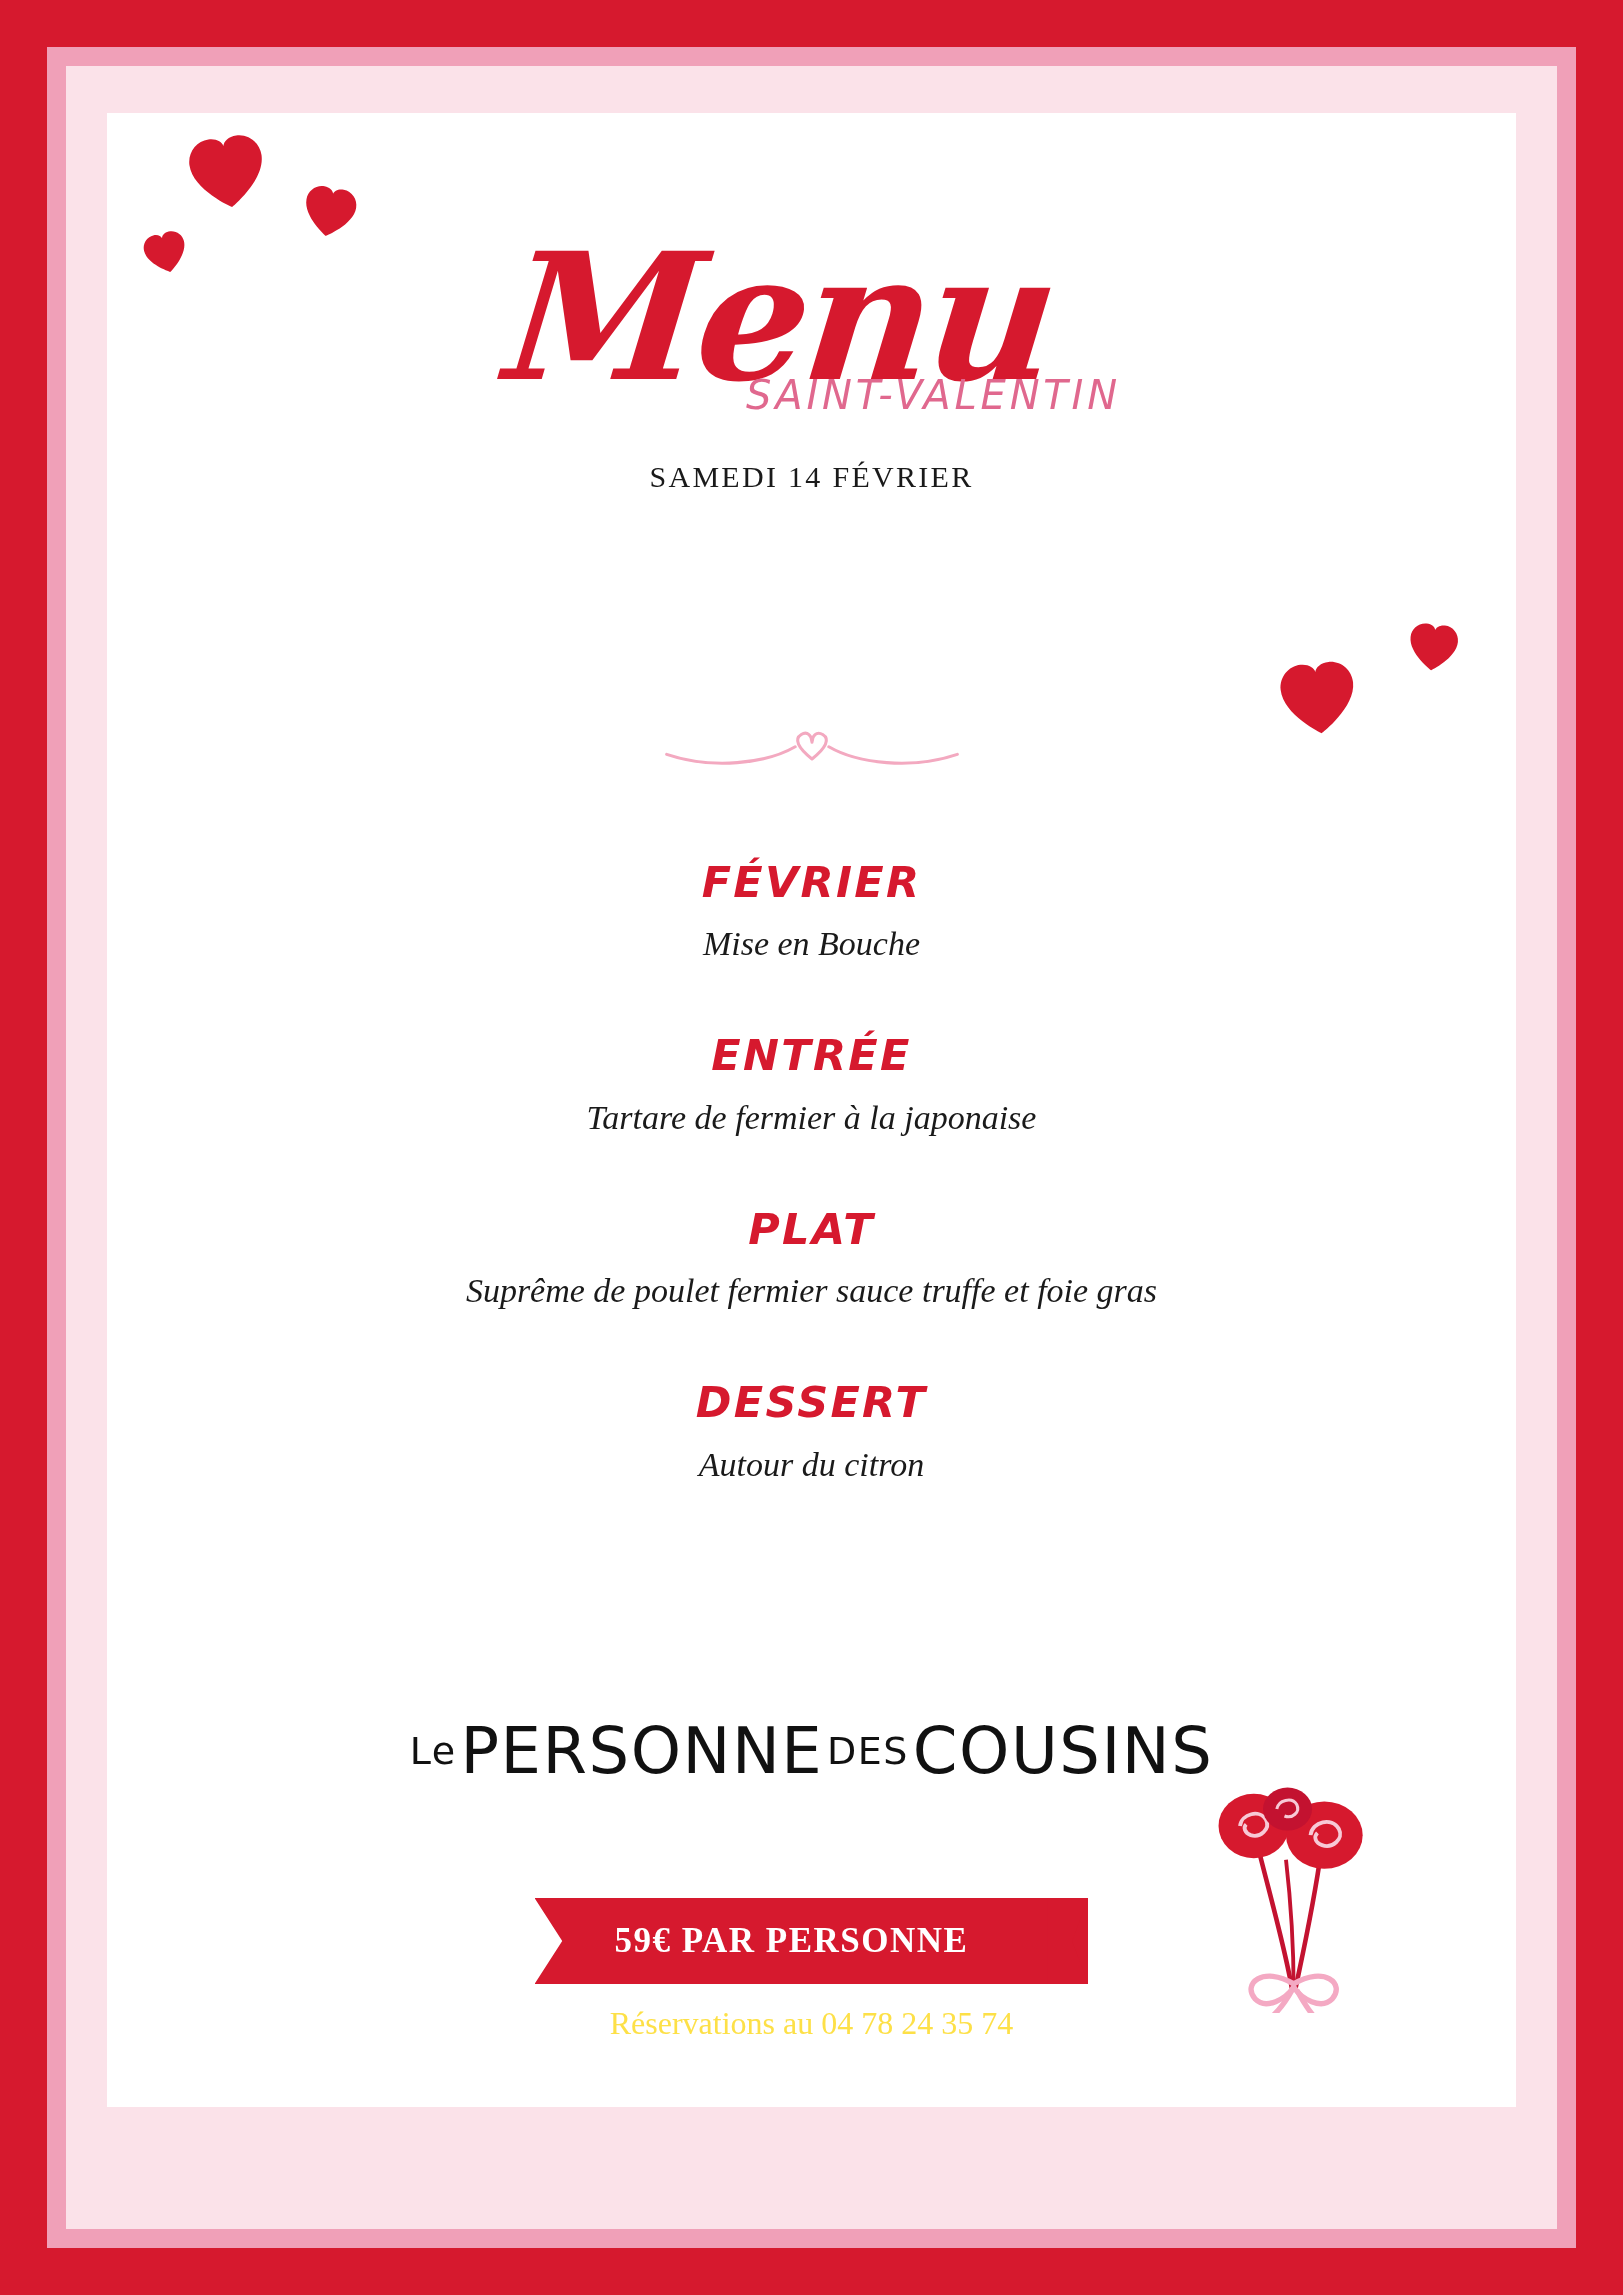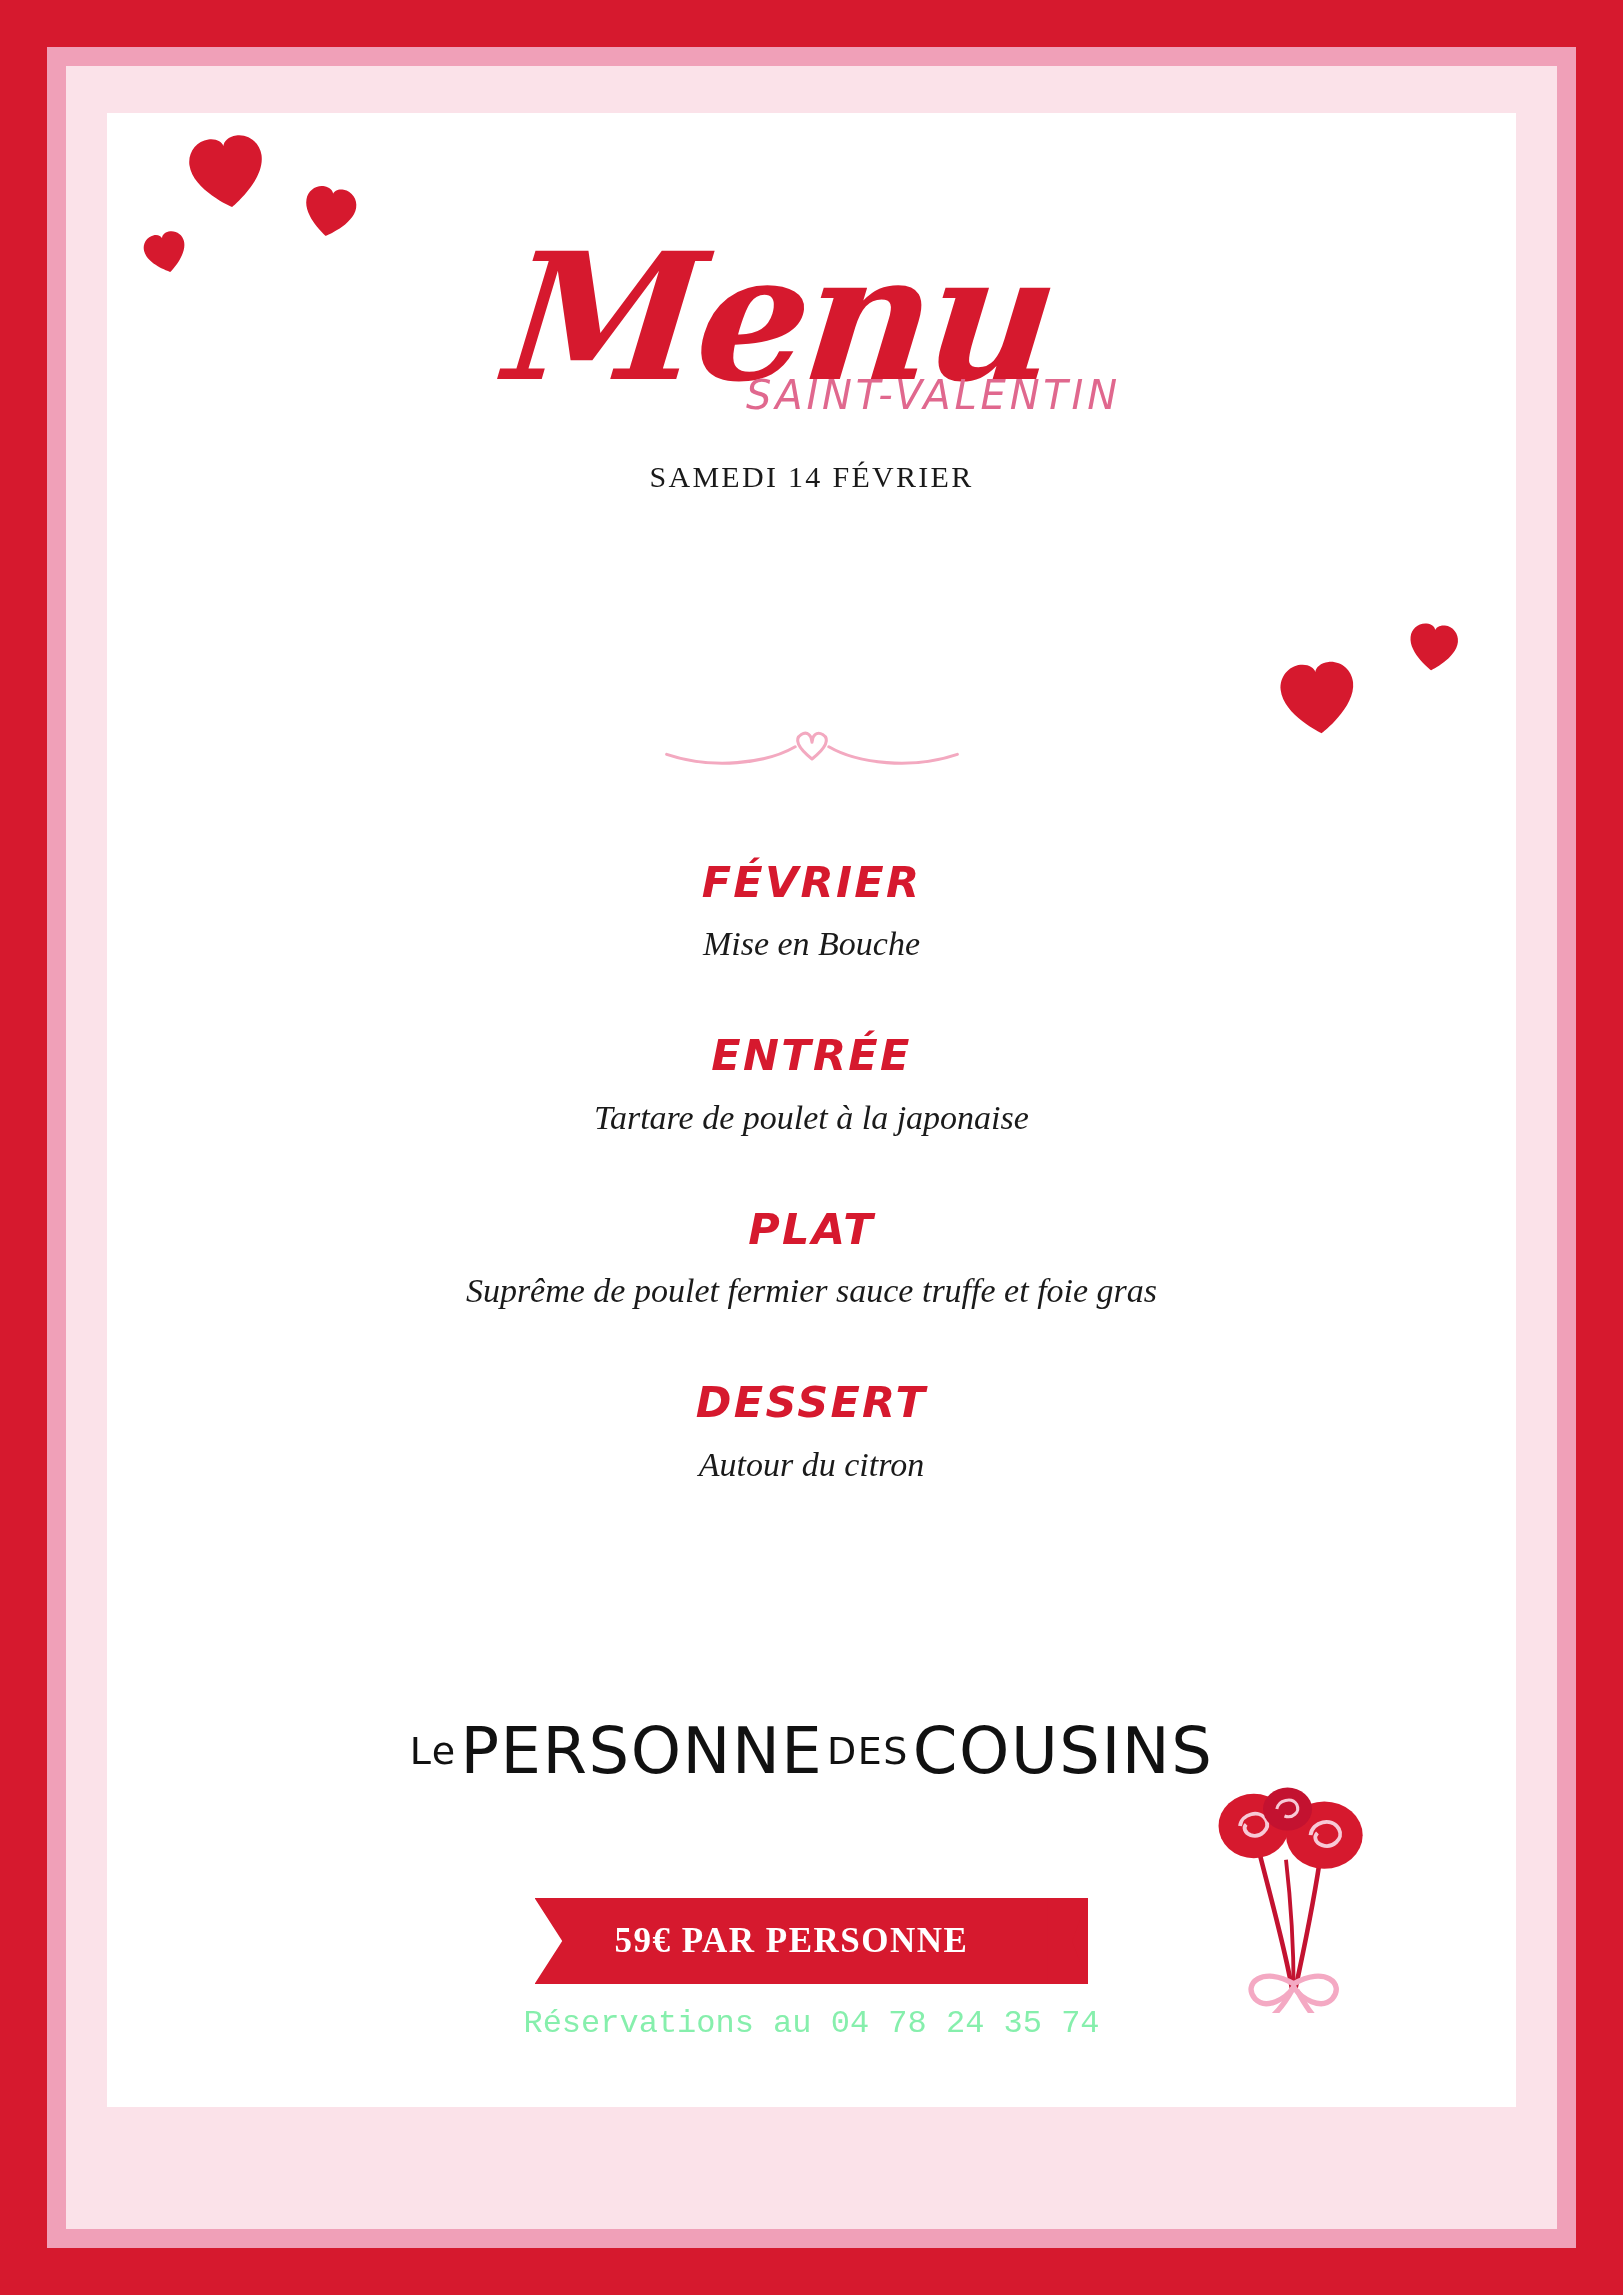--- a/index.html
+++ b/index.html
@@ -180,23 +180,23 @@
     background: #D6192E;
     clip-path: polygon(0 0, 100% 0, 60% 50%, 100% 100%, 0 100%);
   }
 
   
   .reservation {
     position: absolute;
     left: 0; right: 0;
     top: 2005px;
     text-align: center;
-    font-family: Liberation Mono, monospace;
+    font-family: Liberation Serif, serif;
     font-size: 32px;
-    color: #86efac;
+    color: #fde047;
   }
 
   
   .roses {
     position: absolute;
     left: 1171px;
     top: 1760px;
   }
 </style>
 </head>
@@ -248,21 +248,21 @@
   </svg>
 </div>
 
 <div class="courses">
   <div class="course">
     <p class="course-title">FÉVRIER</p>
     <p class="course-desc">Mise en Bouche</p>
   </div>
   <div class="course">
     <p class="course-title">ENTRÉE</p>
-    <p class="course-desc">Tartare de poulet à la japonaise</p>
+    <p class="course-desc">Tartare de fermier à la japonaise</p>
   </div>
   <div class="course">
     <p class="course-title">PLAT</p>
     <p class="course-desc">Suprême de poulet fermier sauce truffe et foie gras</p>
   </div>
   <div class="course">
     <p class="course-title">DESSERT</p>
     <p class="course-desc">Autour du citron</p>
   </div>
 </div>

